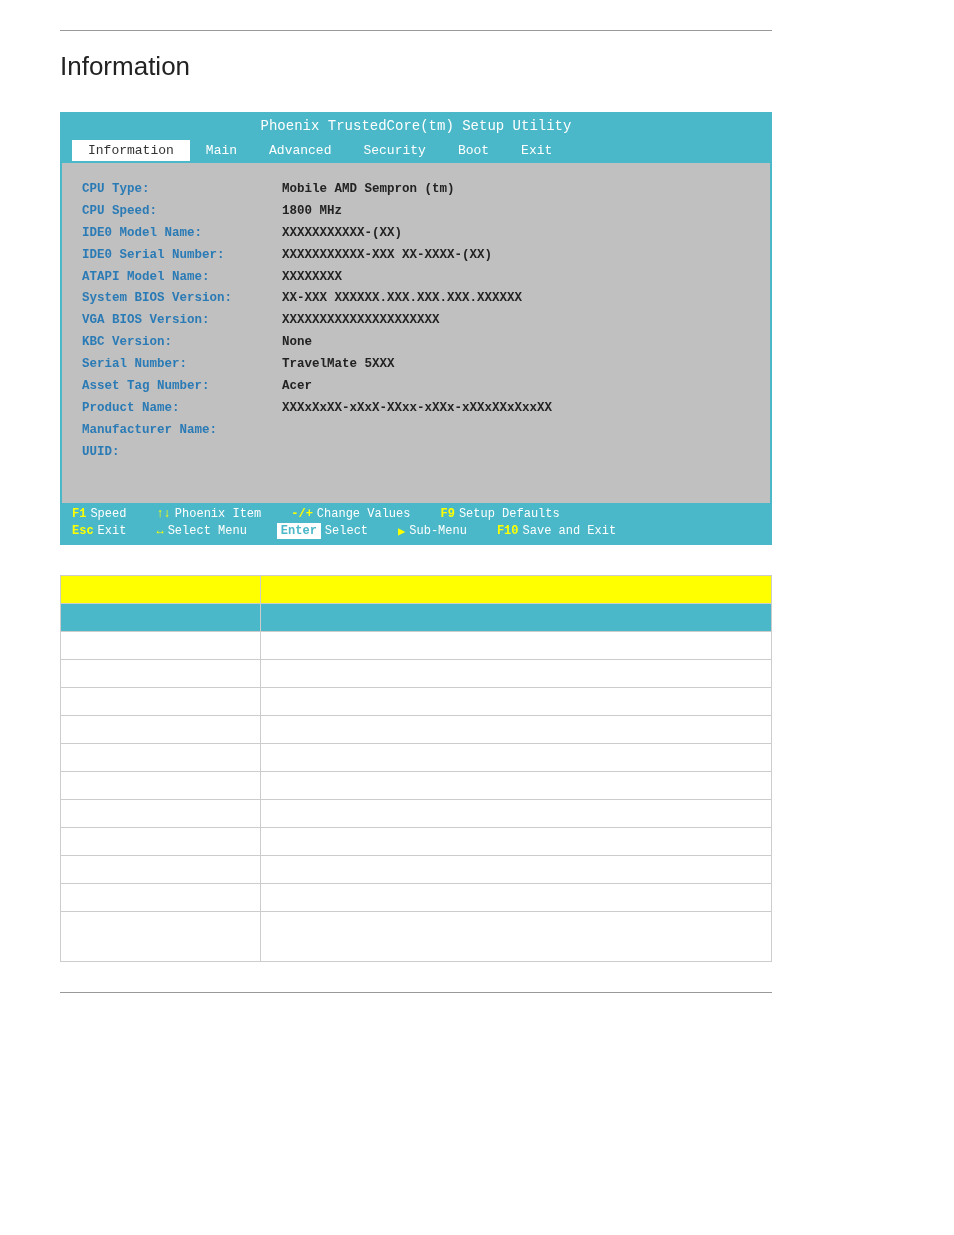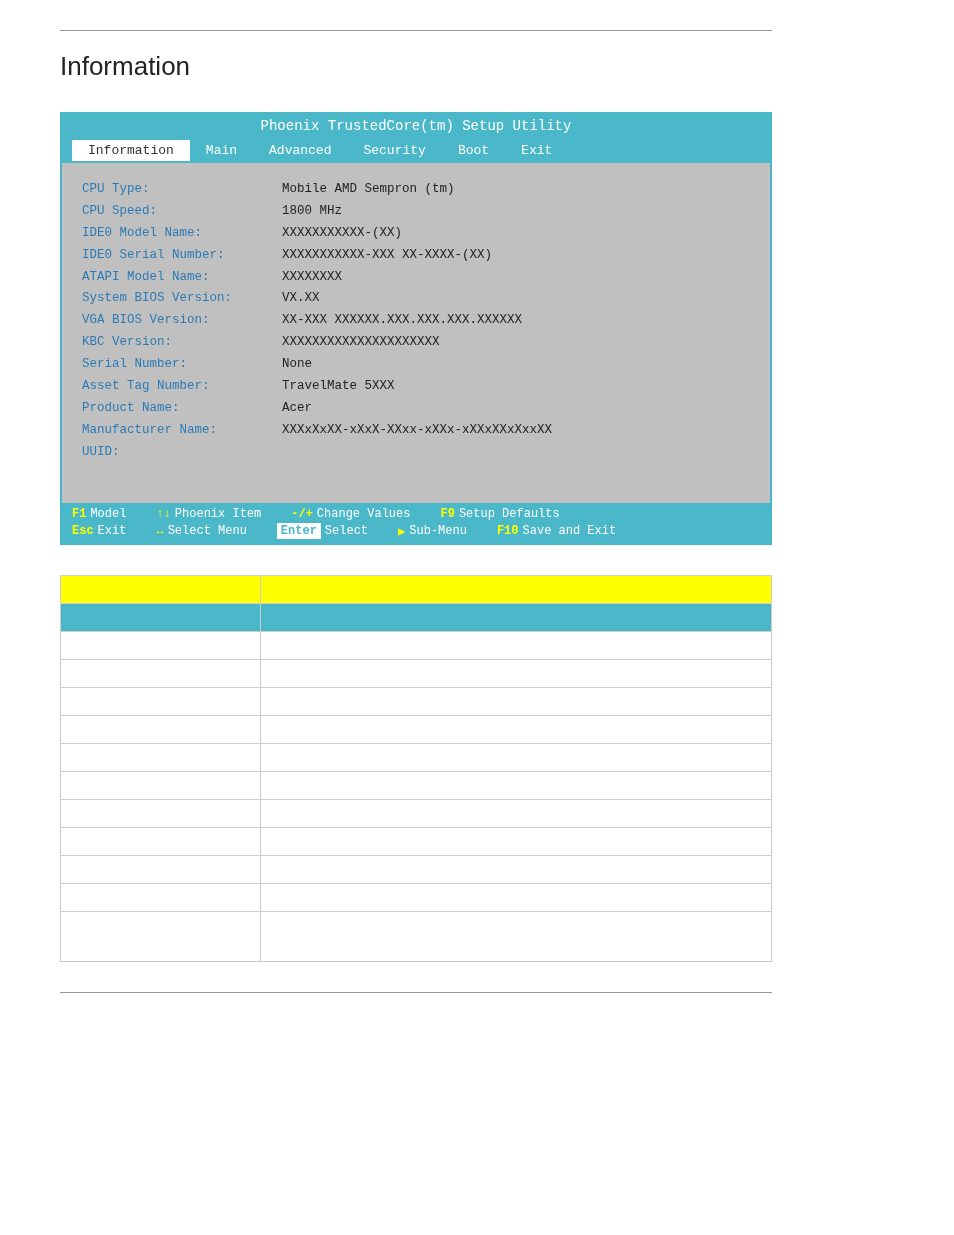--- a/index.html
+++ b/index.html
@@ -68,20 +68,21 @@
       background: #fff;
       color: #333;
     }
 
     .bios-content {
       background: #c0c0c0;
       padding: 16px 20px;
       min-height: 340px;
       display: flex;
       gap: 0;
+      font-weight: bold;
     }
 
     .bios-labels {
       min-width: 200px;
     }
 
     .bios-label {
       font-family: 'Courier New', monospace;
       font-size: 12.5px;
       color: #2a7ab5;
@@ -221,36 +222,35 @@
         <div class="bios-label">Product Name:</div>
         <div class="bios-label">Manufacturer Name:</div>
         <div class="bios-label">UUID:</div>
       </div>
       <div class="bios-values">
         <div class="bios-value">Mobile AMD Sempron (tm)</div>
         <div class="bios-value">1800 MHz</div>
         <div class="bios-value">XXXXXXXXXXX-(XX)</div>
         <div class="bios-value">XXXXXXXXXXX-XXX XX-XXXX-(XX)</div>
         <div class="bios-value">XXXXXXXX</div>
-        <div class="bios-value">VX.XX</div>
         <div class="bios-value">XX-XXX XXXXXX.XXX.XXX.XXX.XXXXXX</div>
         <div class="bios-value">XXXXXXXXXXXXXXXXXXXXX</div>
         <div class="bios-value">None</div>
         <div class="bios-value">TravelMate 5XXX</div>
         <div class="bios-value">Acer</div>
         <div class="bios-value">XXXxXxXX-xXxX-XXxx-xXXx-xXXxXXxXxxXX</div>
       </div>
     </div>
 
     <div class="bios-footer">
       <div style="display:flex; flex-direction:column; width:100%; gap:2px;">
         <div class="bios-footer-row">
           <div class="bios-footer-item">
             <span class="bios-footer-key">F1</span>
-            <span>Model</span>
+            <span>Speed</span>
           </div>
           <div class="bios-footer-item">
             <span class="bios-footer-key">↑↓</span>
             <span>Phoenix  Item</span>
           </div>
           <div class="bios-footer-item">
             <span class="bios-footer-key">-/+</span>
             <span>Change  Values</span>
           </div>
           <div class="bios-footer-item">

